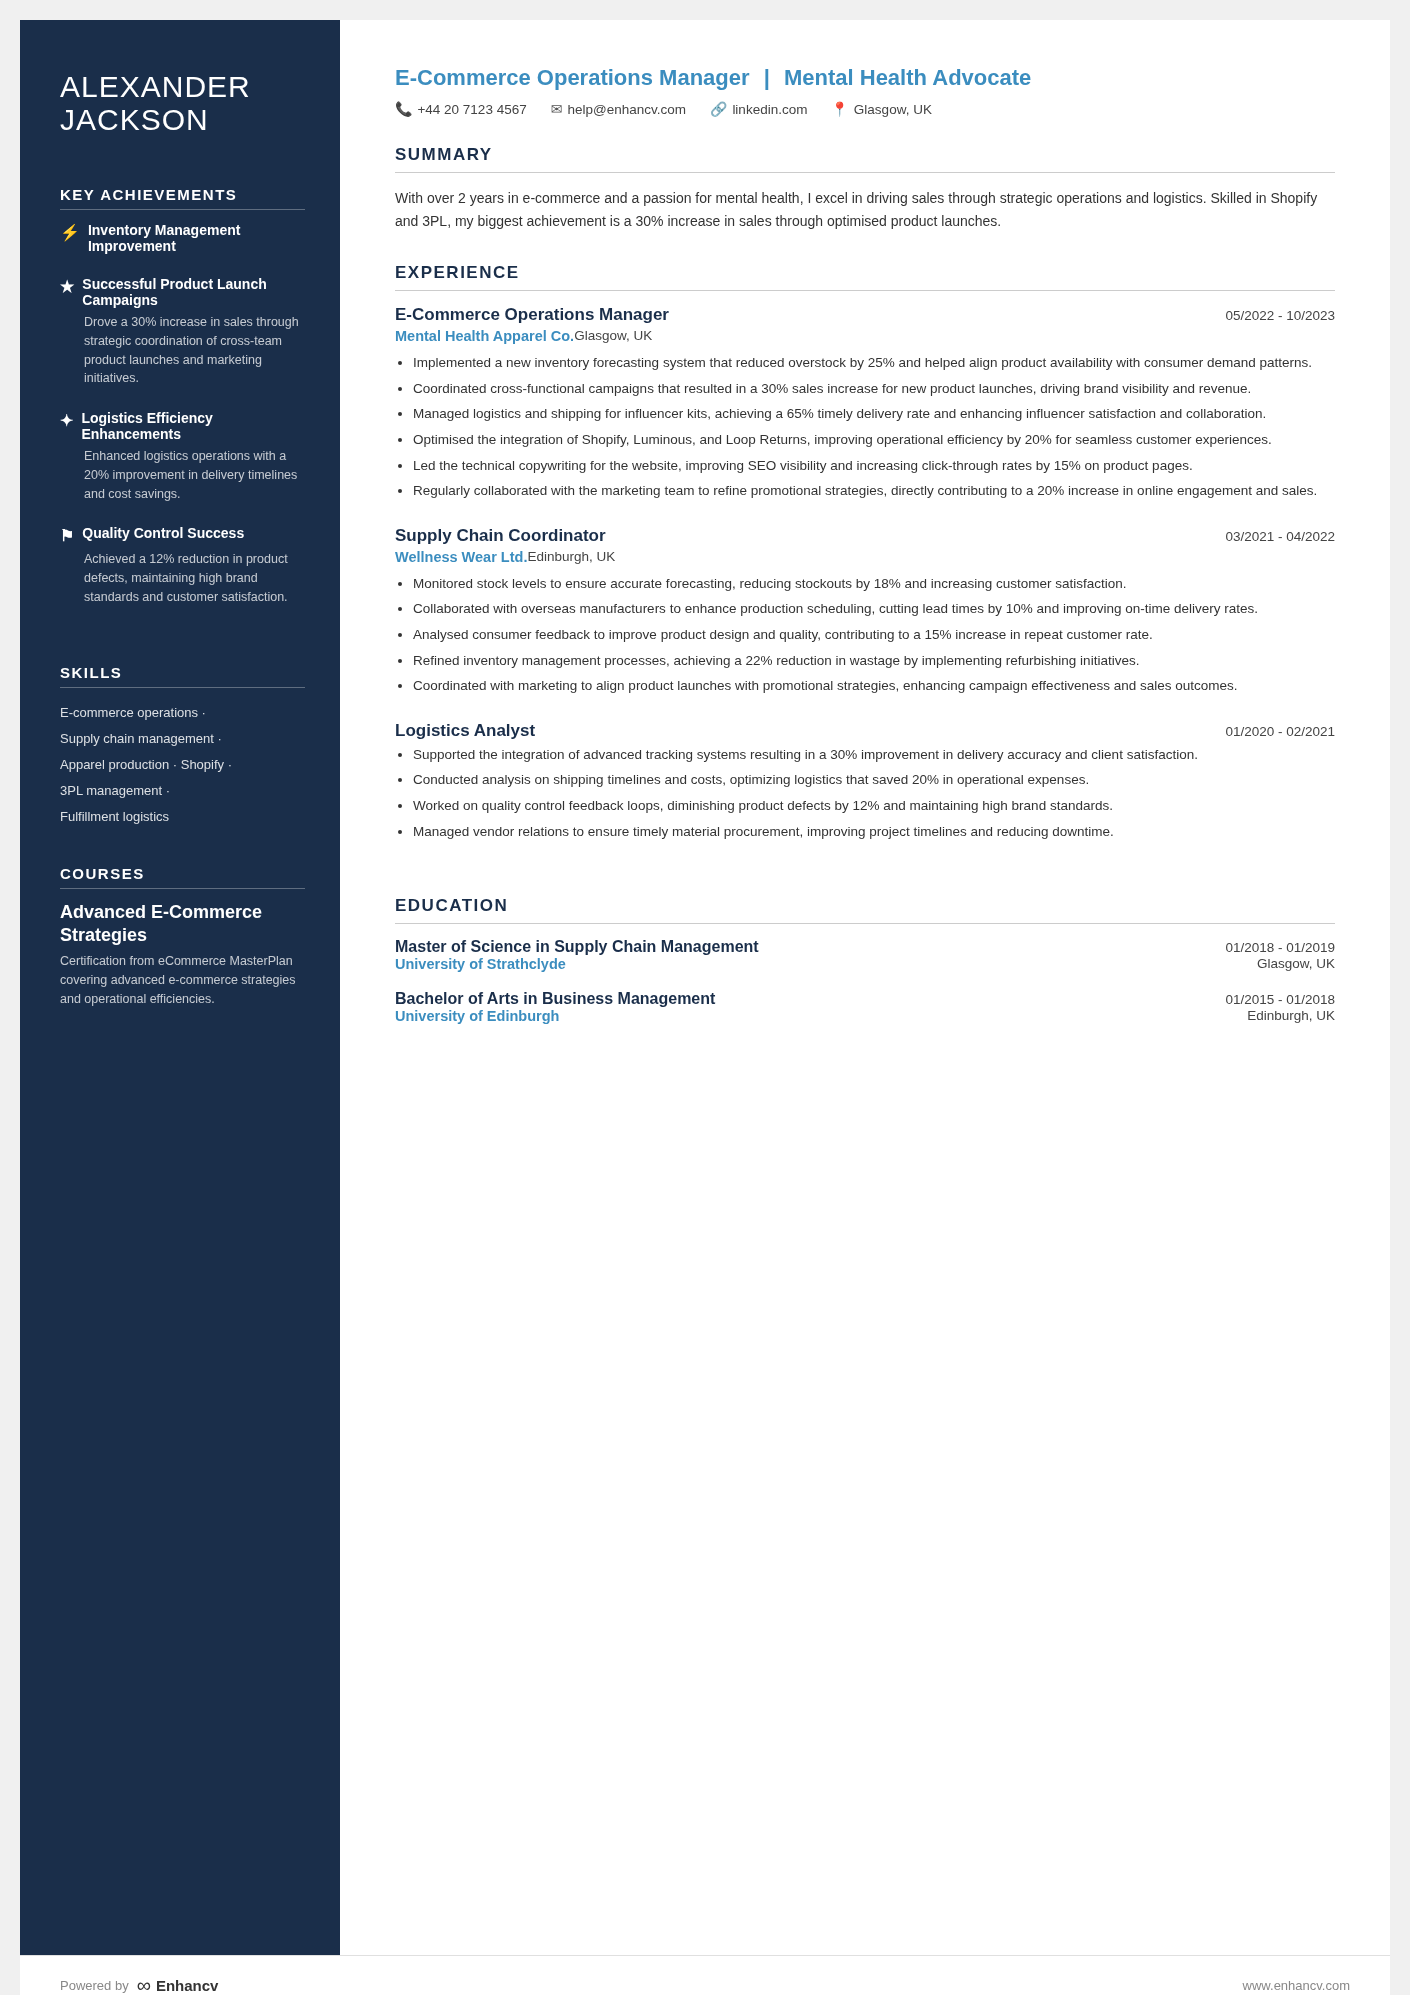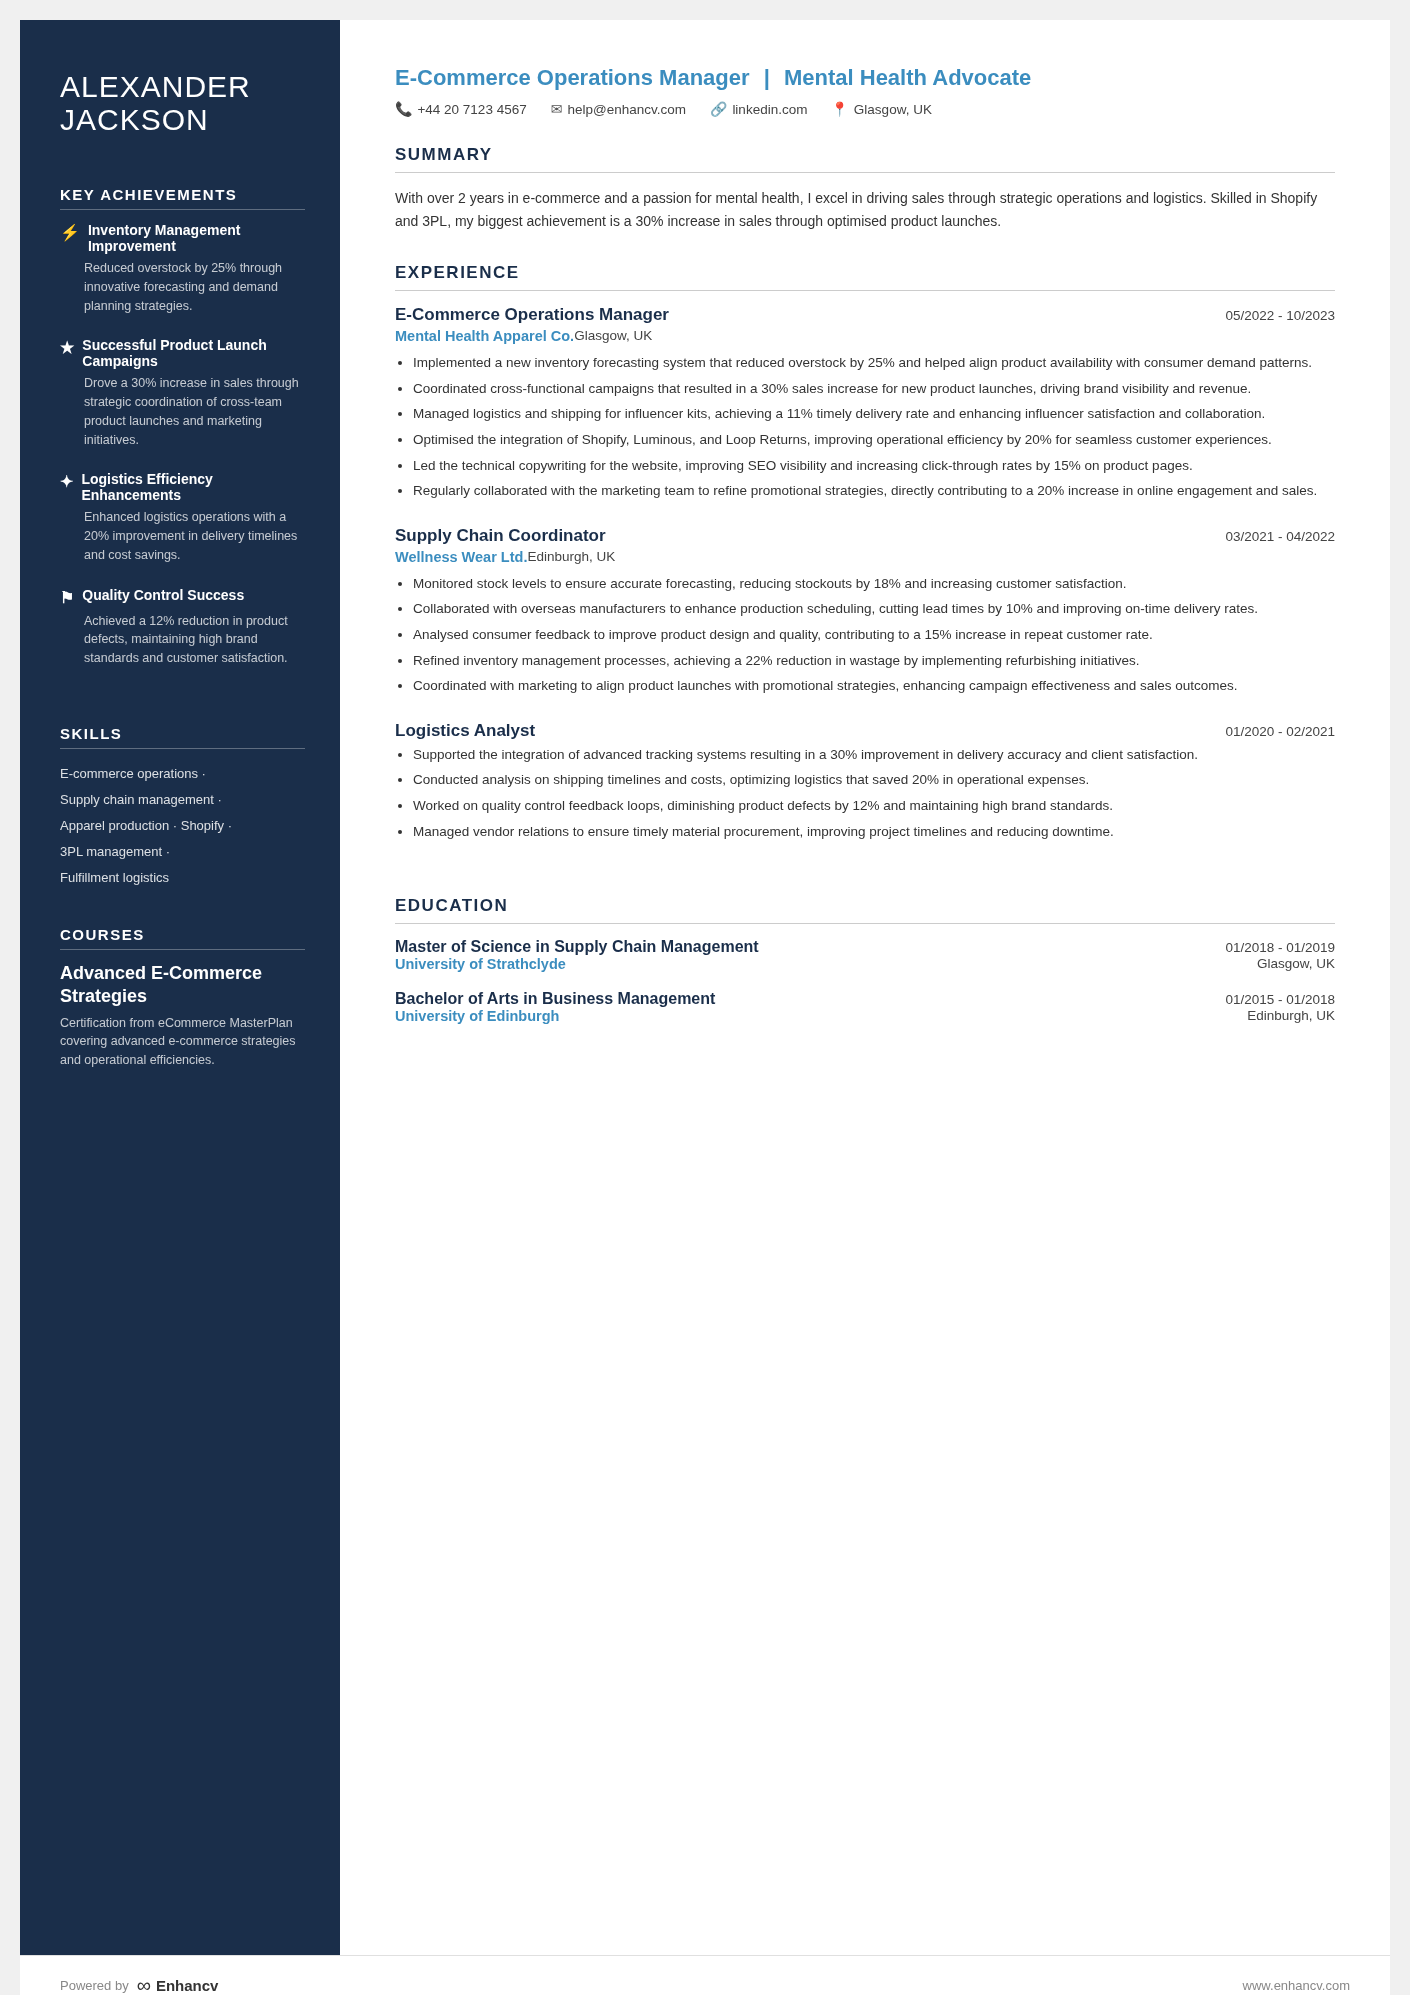--- a/index.html
+++ b/index.html
@@ -278,21 +278,20 @@
       </div>
 
       <div class="sidebar-section">
         <div class="sidebar-section-title">KEY ACHIEVEMENTS</div>
 
         <div class="achievement-item">
           <div class="achievement-title">
             <span class="achievement-icon">⚡</span>
             <span>Inventory Management Improvement</span>
           </div>
-          <div class="achievement-desc">Reduced overstock by 25% through innovative forecasting and demand planning strategies.</div>
         </div>
 
         <div class="achievement-item">
           <div class="achievement-title">
             <span class="achievement-icon">★</span>
             <span>Successful Product Launch Campaigns</span>
           </div>
           <div class="achievement-desc">Drove a 30% increase in sales through strategic coordination of cross-team product launches and marketing initiatives.</div>
         </div>
 
@@ -382,21 +381,21 @@
             <span class="exp-title">E-Commerce Operations Manager</span>
             <span class="exp-dates">05/2022 - 10/2023</span>
           </div>
           <div class="exp-company-line">
             <span class="exp-company">Mental Health Apparel Co.</span>
             <span class="exp-location">Glasgow, UK</span>
           </div>
           <ul class="exp-bullets">
             <li>Implemented a new inventory forecasting system that reduced overstock by 25% and helped align product availability with consumer demand patterns.</li>
             <li>Coordinated cross-functional campaigns that resulted in a 30% sales increase for new product launches, driving brand visibility and revenue.</li>
-            <li>Managed logistics and shipping for influencer kits, achieving a 11% timely delivery rate and enhancing influencer satisfaction and collaboration.</li>
+            <li>Managed logistics and shipping for influencer kits, achieving a 65% timely delivery rate and enhancing influencer satisfaction and collaboration.</li>
             <li>Optimised the integration of Shopify, Luminous, and Loop Returns, improving operational efficiency by 20% for seamless customer experiences.</li>
             <li>Led the technical copywriting for the website, improving SEO visibility and increasing click-through rates by 15% on product pages.</li>
             <li>Regularly collaborated with the marketing team to refine promotional strategies, directly contributing to a 20% increase in online engagement and sales.</li>
           </ul>
         </div>
 
         <div class="exp-entry">
           <div class="exp-header">
             <span class="exp-title">Supply Chain Coordinator</span>
             <span class="exp-dates">03/2021 - 04/2022</span>

